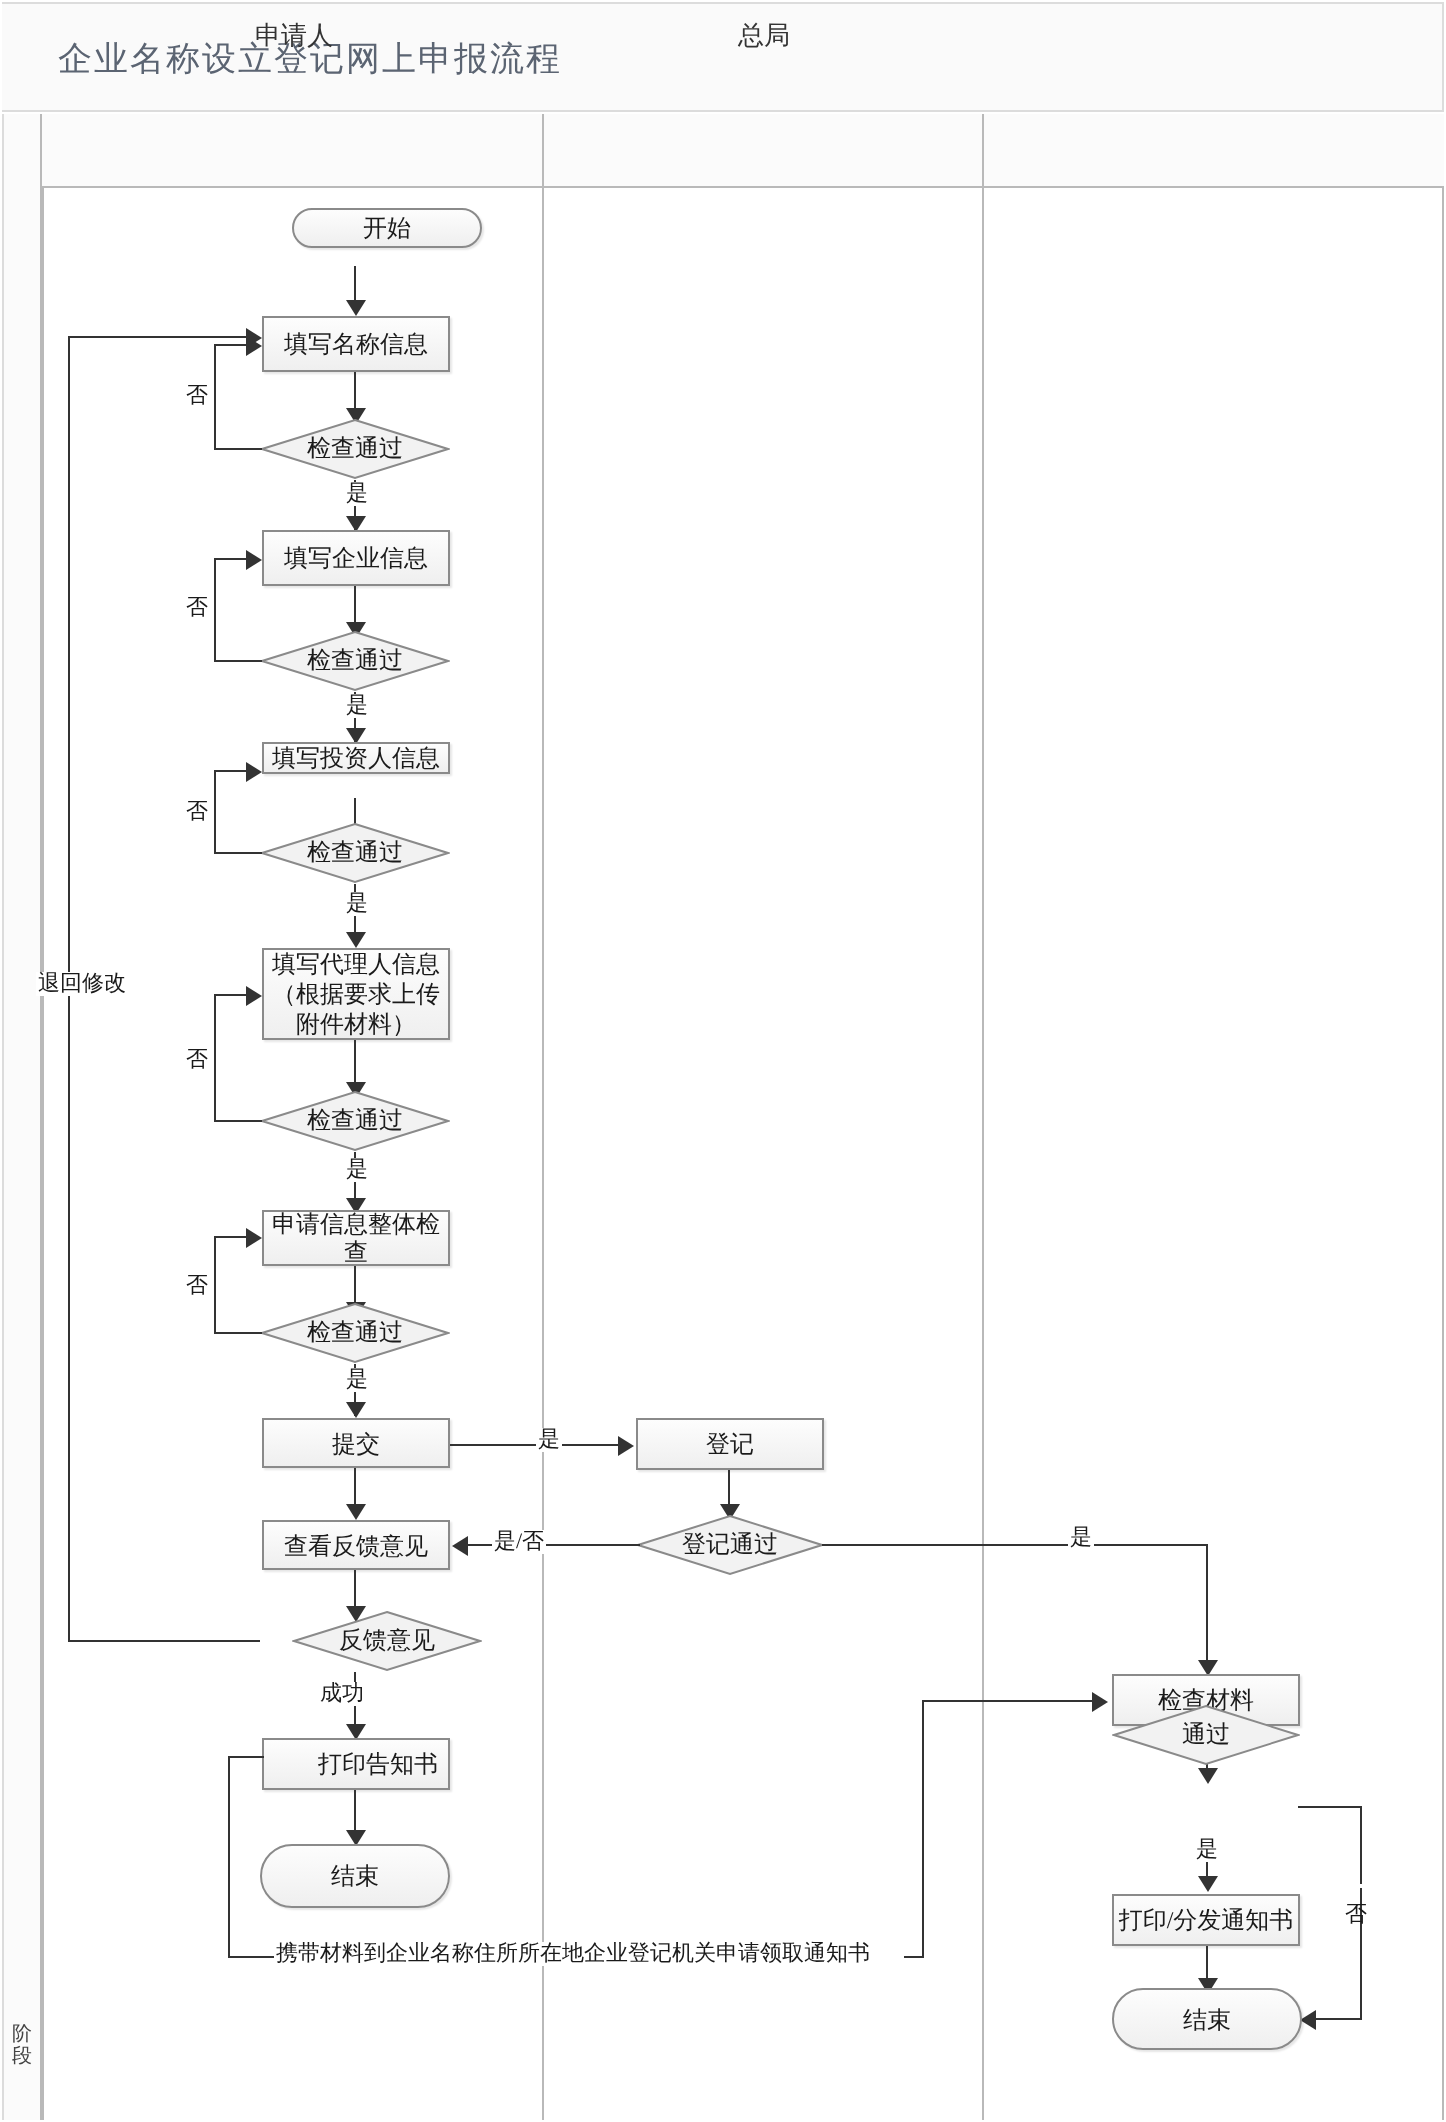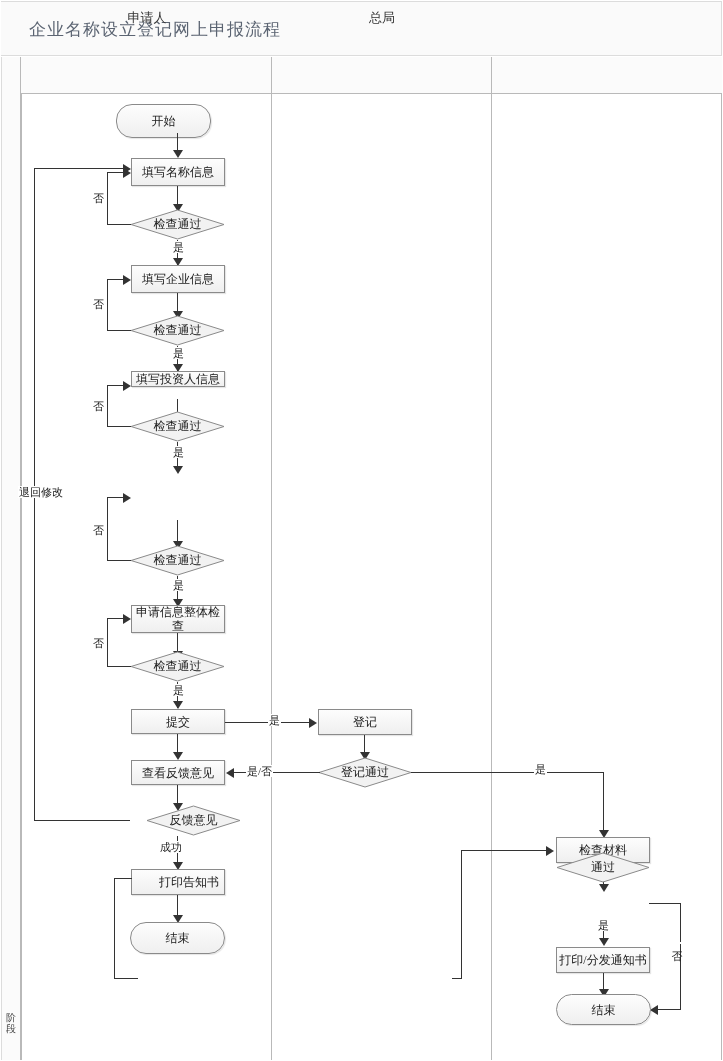--- a/index.html
+++ b/index.html
@@ -147,21 +147,21 @@
   <div id="stage-strip"></div>
   <div id="stage-label">阶段</div>
 
   <div id="lane-table"></div>
   <div id="lane-header"></div>
   <div class="lane-title" style="left:22px;width:250px;">申请人</div>
   <div class="lane-title" style="left:272px;width:220px;">总局</div>
   <div class="lane-div" style="left:271px;"></div>
   <div class="lane-div" style="left:491px;"></div>
 
-  <div class="node pill" style="left:116px;top:104px;width:95px;height:34px;">开始</div>
+  <div class="node pill" style="left:146px;top:104px;width:95px;height:20px;">开始</div>
   <div class="ln-v" style="left:177px;top:133px;height:18px;"></div>
   <div class="arrow-d" style="left:173px;top:150px;"></div>
 
   <div class="node" style="left:131px;top:158px;width:94px;height:28px;">填写名称信息</div>
   <div class="ln-v" style="left:177px;top:186px;height:19px;"></div>
   <div class="arrow-d" style="left:173px;top:204px;"></div>
 
   <div class="diamond-wrap" style="left:130px;top:209px;width:95px;height:31px;">
     <svg width="95" height="31" viewBox="0 0 95 31">
         <polygon points="47.5,1 94,15.5 47.5,30 1,15.5" fill="#f2f2f2" stroke="#8a8a8a" stroke-width="1"></polygon>
@@ -210,20 +210,21 @@
   </div>
   <div class="ln-h" style="left:107px;top:426px;width:24px;"></div>
   <div class="ln-v" style="left:107px;top:385px;height:41px;"></div>
   <div class="ln-h" style="left:107px;top:385px;width:17px;"></div>
   <div class="arrow-r" style="left:123px;top:381px;"></div>
   <div class="edge-label" style="left:92px;top:400px;">否</div>
   <div class="ln-v" style="left:177px;top:442px;height:30px;"></div>
   <div class="arrow-d" style="left:173px;top:466px;"></div>
   <div class="edge-label" style="left:172px;top:446px;">是</div>
 
+  <div class="node multiline" style="left:131px;top:474px;width:94px;height:46px;">填写代理人信息（根据要求上传附件材料）</div>
   <div class="ln-v" style="left:177px;top:520px;height:22px;"></div>
   <div class="arrow-d" style="left:173px;top:541px;"></div>
 
   <div class="diamond-wrap" style="left:130px;top:545px;width:95px;height:31px;">
     <svg width="95" height="31" viewBox="0 0 95 31">
         <polygon points="47.5,1 94,15.5 47.5,30 1,15.5" fill="#f2f2f2" stroke="#8a8a8a" stroke-width="1"></polygon>
       </svg>
     <div class="diamond-label">检查通过</div>
   </div>
   <div class="ln-h" style="left:107px;top:560px;width:24px;"></div>
@@ -286,20 +287,21 @@
 
   <div class="node" style="left:131px;top:869px;width:94px;height:26px;padding-left:24px;">打印告知书</div>
   <div class="ln-v" style="left:177px;top:895px;height:23px;"></div>
   <div class="arrow-d" style="left:173px;top:915px;"></div>
 
   <div class="node pill" style="left:130px;top:922px;width:95px;height:32px;">结束</div>
 
   <div class="ln-v" style="left:114px;top:878px;height:100px;"></div>
   <div class="ln-h" style="left:114px;top:878px;width:18px;"></div>
   <div class="ln-h" style="left:114px;top:978px;width:24px;"></div>
+  <div class="edge-label" style="left:137px;top:971px;">携带材料到企业名称住所所在地企业登记机关申请领取通知书</div>
   <div class="ln-h" style="left:452px;top:978px;width:10px;"></div>
   <div class="ln-v" style="left:461px;top:850px;height:128px;"></div>
   <div class="ln-h" style="left:461px;top:850px;width:86px;"></div>
   <div class="arrow-r" style="left:546px;top:846px;"></div>
 
   <div class="node" style="left:318px;top:709px;width:94px;height:26px;">登记</div>
   <div class="ln-v" style="left:364px;top:735px;height:19px;"></div>
   <div class="arrow-d" style="left:360px;top:752px;"></div>
 
   <div class="diamond-wrap" style="left:318px;top:757px;width:94px;height:31px;">

